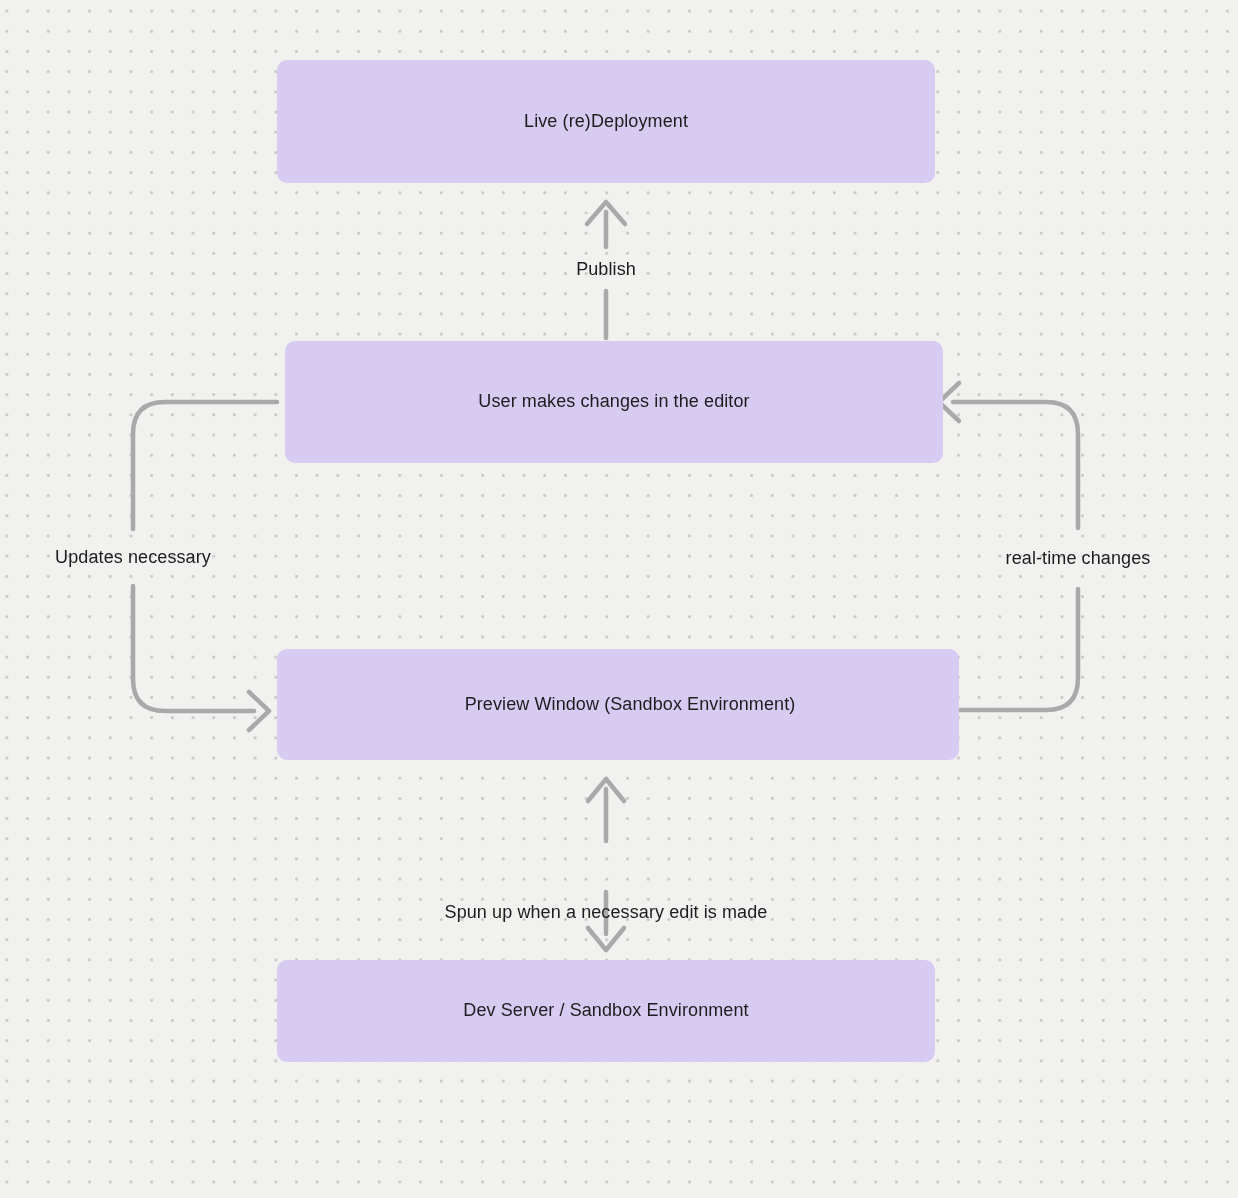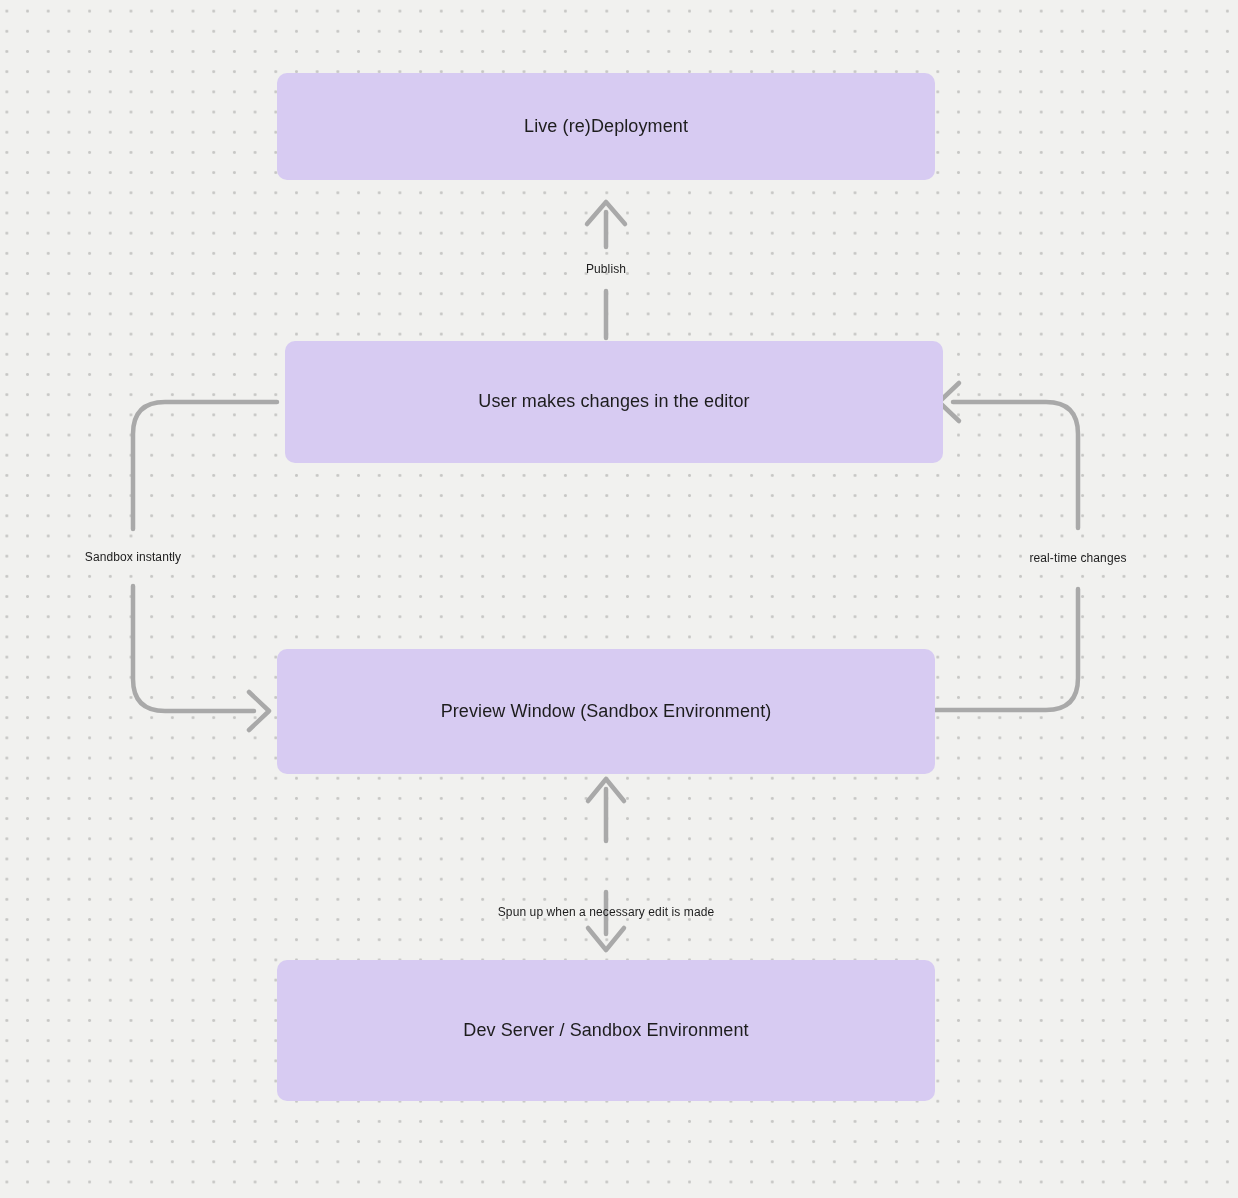--- a/index.html
+++ b/index.html
@@ -31,42 +31,42 @@
     width: 658px;
     background: var(--node-fill);
     border-radius: 10px;
     display: flex;
     align-items: center;
     justify-content: center;
     font-size: 18px;
     line-height: 1.3;
     letter-spacing: 0.1px;
   }
-  .node-live     { top: 73px;  height: 107px; align-items: center; }
+  .node-live     { top: 60px;  height: 123px; align-items: center; }
   .node-user     { top: 341px; height: 122px; margin-left: 8px; }
-  .node-preview  { top: 649px; height: 125px; }
-  .node-dev      { top: 960px; height: 141px; }
+  .node-preview  { top: 649px; height: 111px; padding-left: 24px; }
+  .node-dev      { top: 960px; height: 102px; }
   .edges {
     position: absolute;
     inset: 0;
     width: 100%;
     height: 100%;
     pointer-events: none;
   }
   .edges path {
     fill: none;
     stroke: var(--arrow);
     stroke-width: 4.5;
     stroke-linecap: round;
     stroke-linejoin: round;
   }
   .edge-label {
     position: absolute;
     transform: translate(-50%, -50%);
-    font-size: 12px;
+    font-size: 18px;
     white-space: nowrap;
     letter-spacing: 0.1px;
   }
   .label-publish  { left: 606px;  top: 269px; }
   .label-updates  { left: 133px;  top: 557px; }
   .label-feedback { left: 1078px; top: 558px; }
   .label-spunup   { left: 606px;  top: 912px; }
 </style>
 </head>
 <body>
@@ -100,17 +100,17 @@
     <span>User makes changes in the editor</span>
   </div>
   <div class="node node-preview">
     <span>Preview Window (Sandbox Environment)</span>
   </div>
   <div class="node node-dev">
     <span>Dev Server / Sandbox Environment</span>
   </div>
 
   <div class="edge-label label-publish">Publish</div>
-  <div class="edge-label label-updates">Sandbox instantly</div>
+  <div class="edge-label label-updates">Updates necessary</div>
   <div class="edge-label label-feedback">real-time changes</div>
   <div class="edge-label label-spunup">Spun up when a necessary edit is made</div>
 
 </div>
 
 </body></html>

